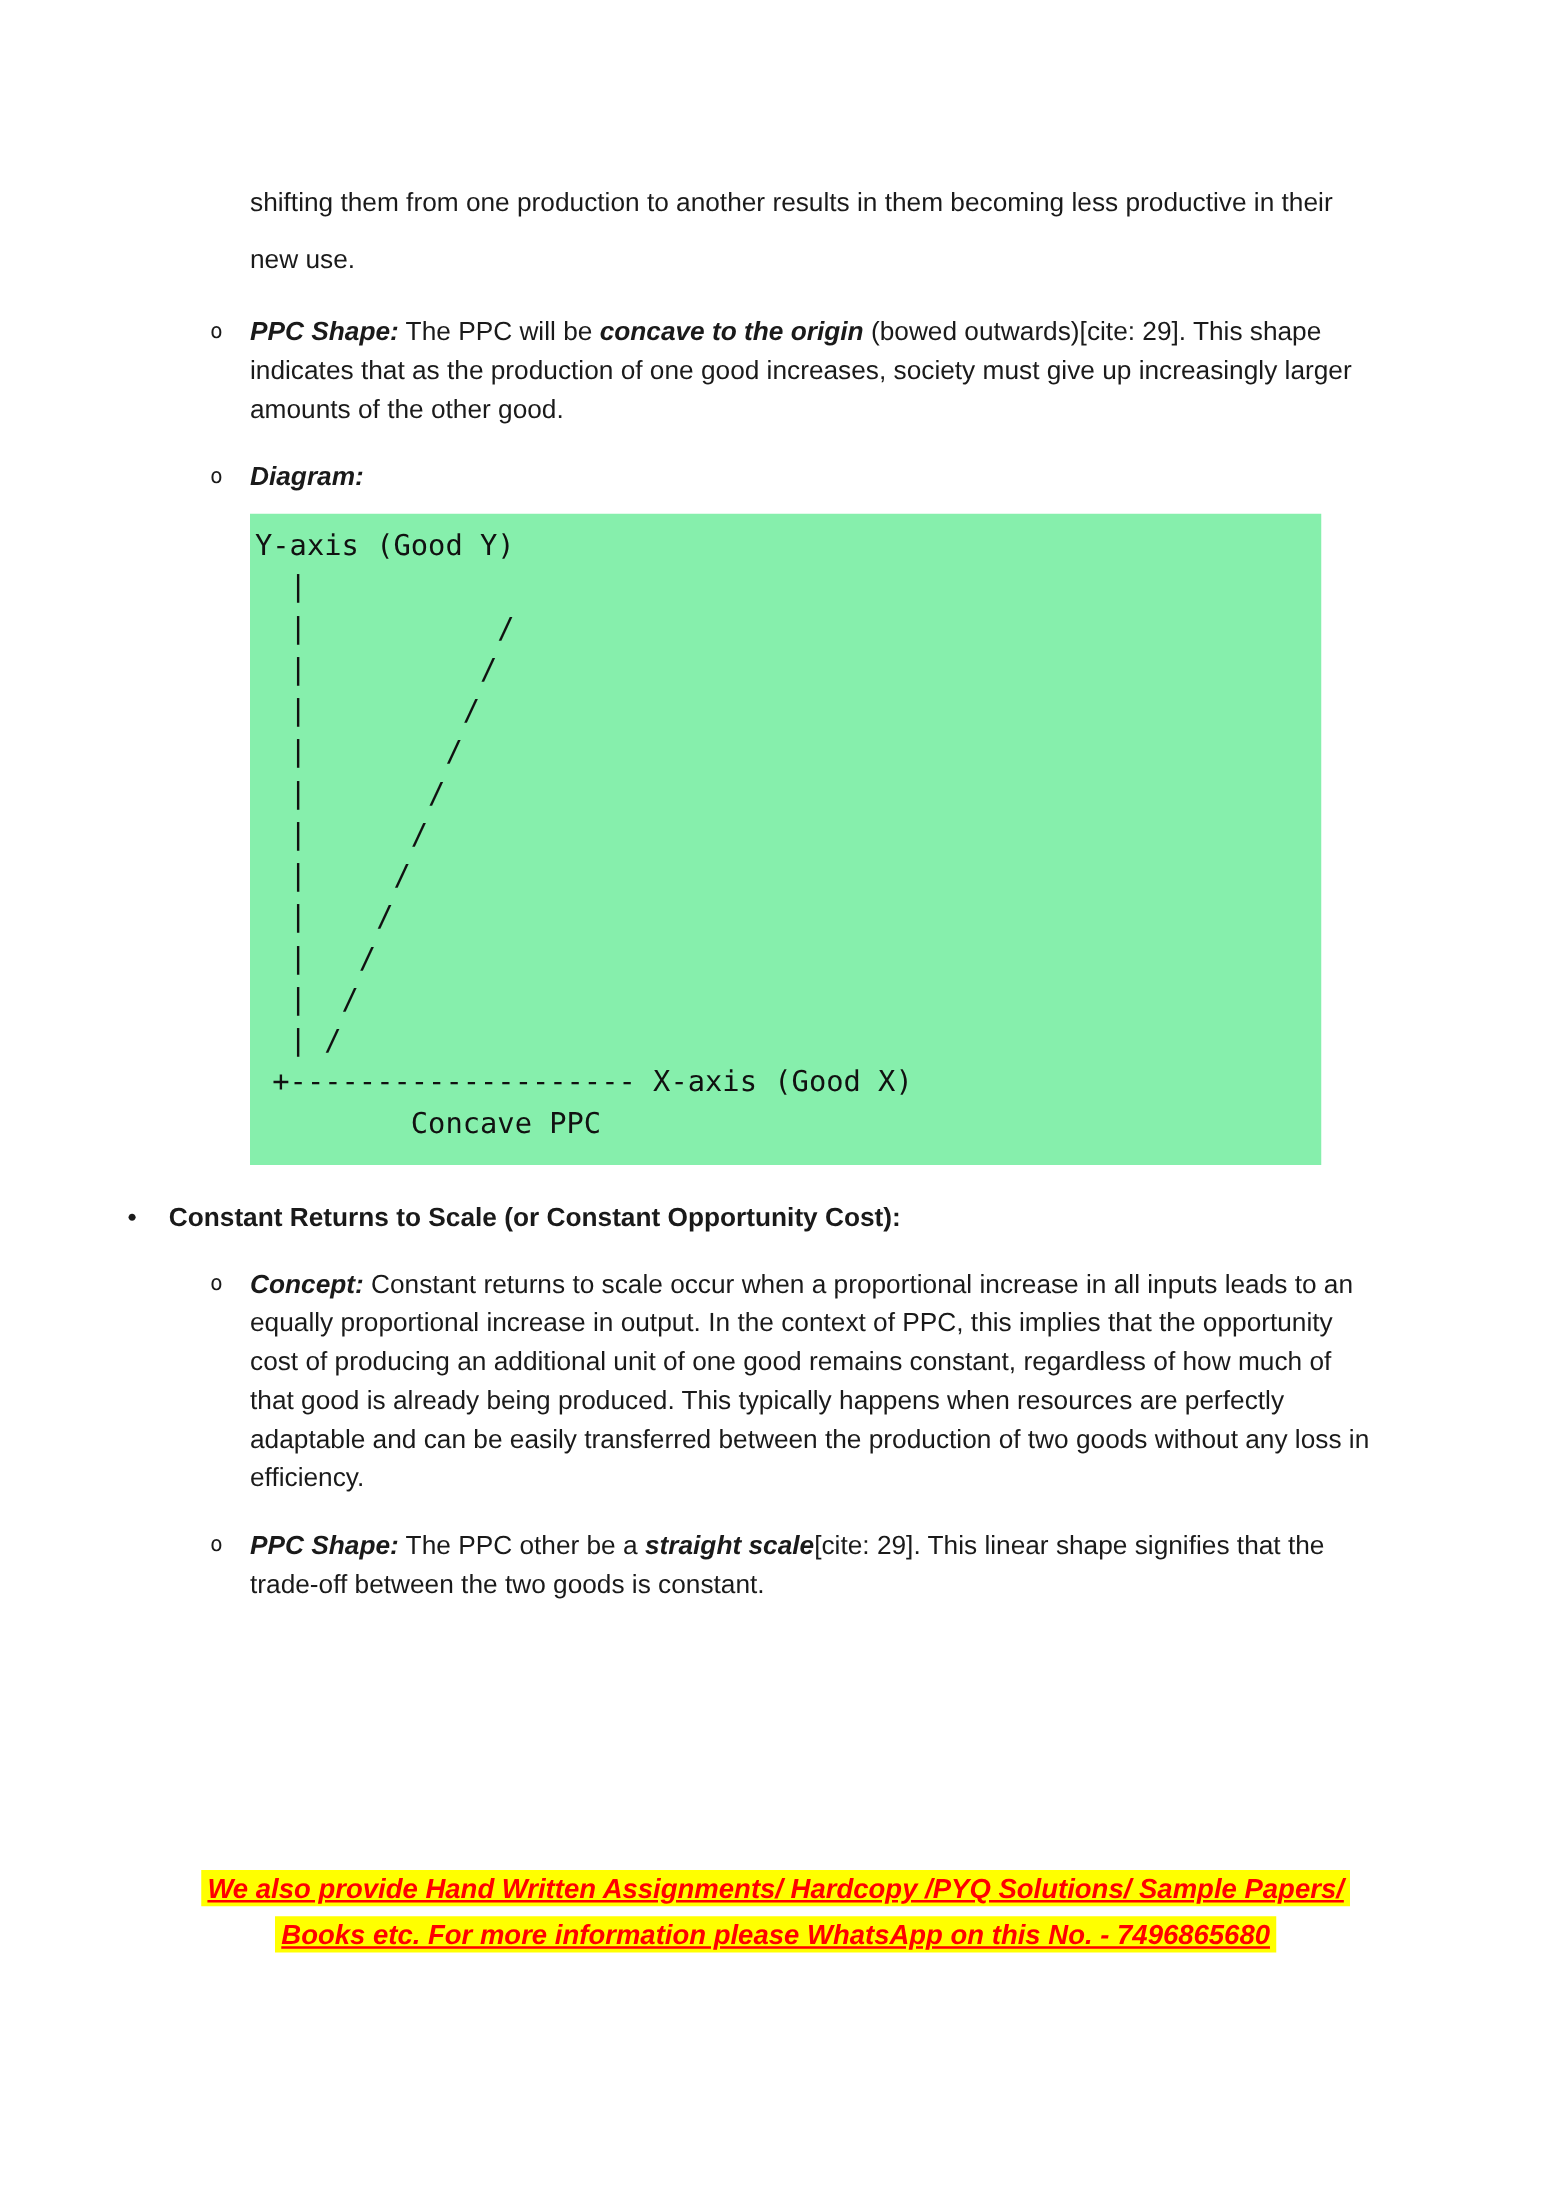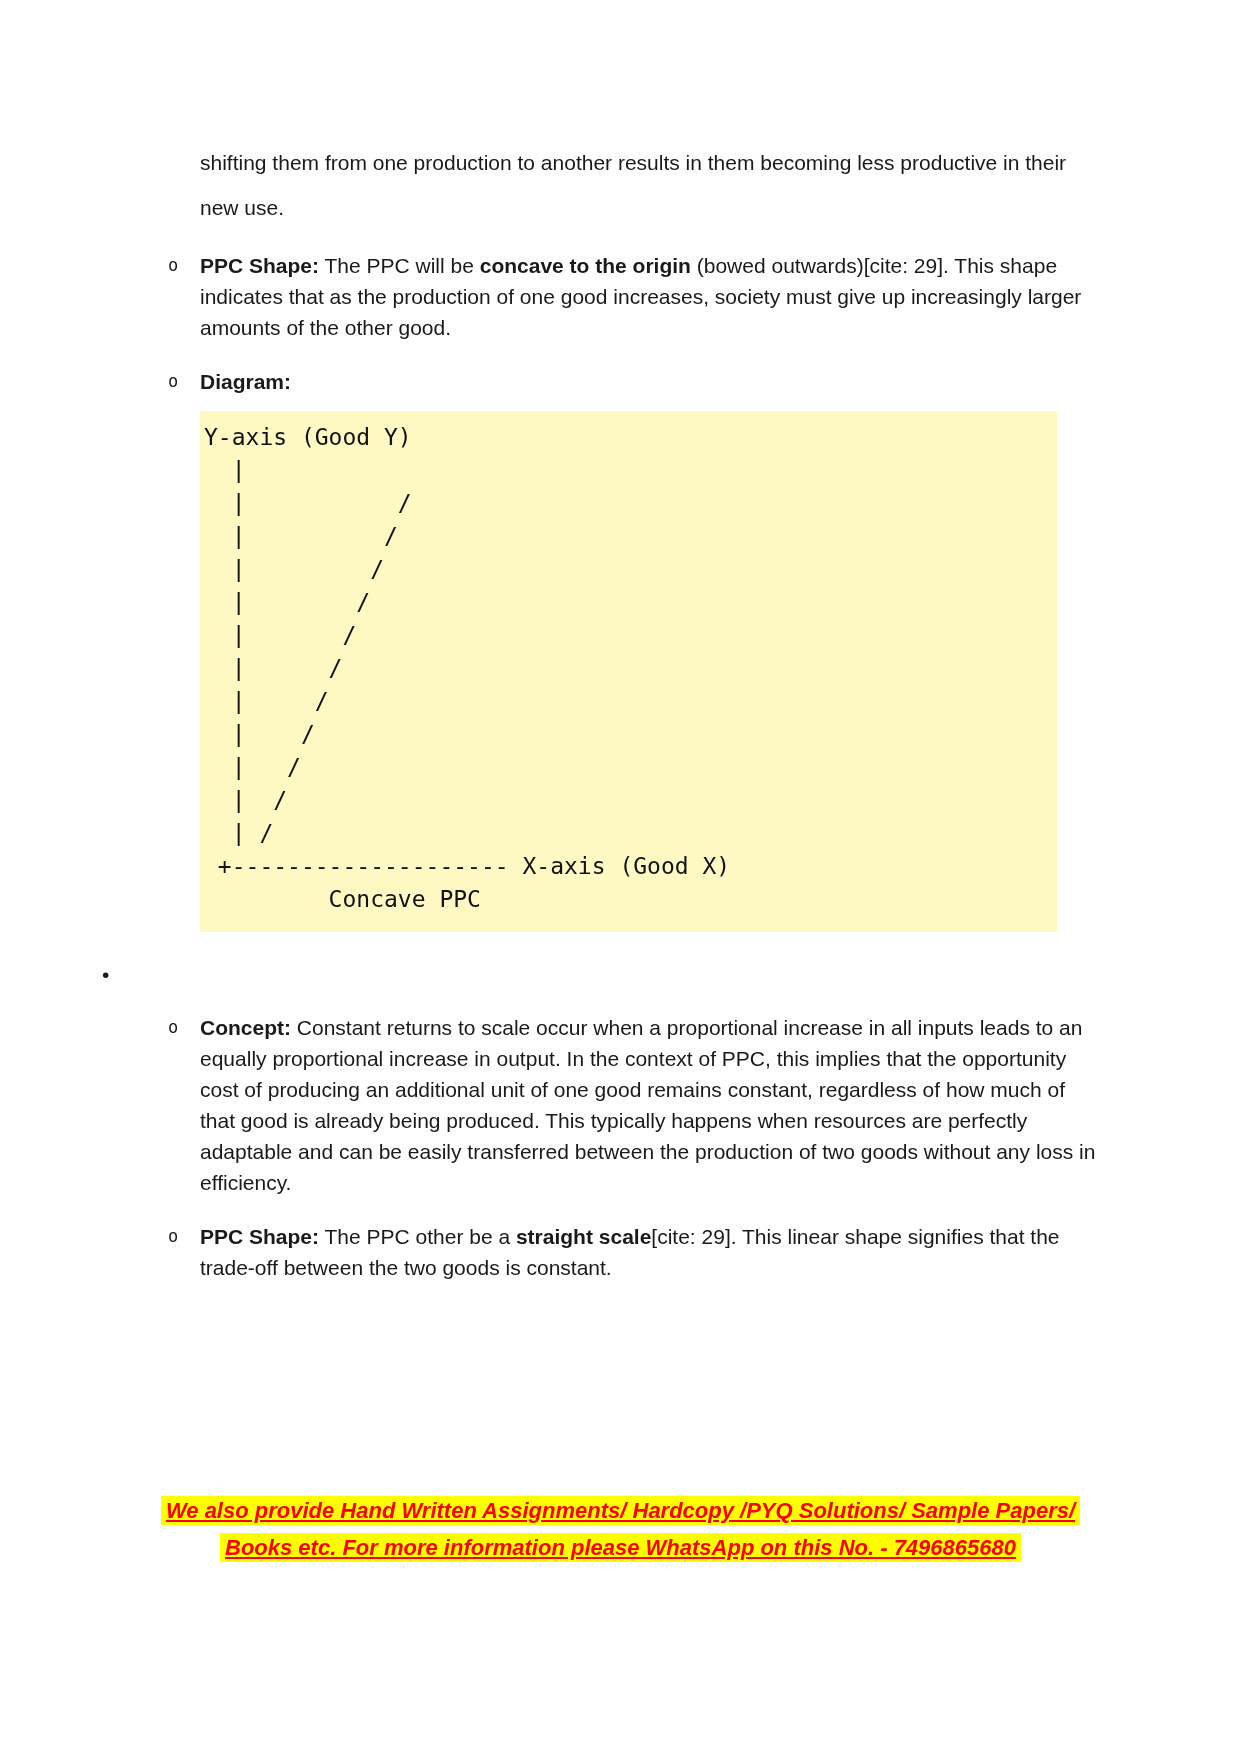--- a/index.html
+++ b/index.html
@@ -42,26 +42,26 @@
     color: #1a1a1a;
   }
   .li.main { padding-left: 102px; margin-bottom: 22px; }
   .li.main > .marker {
     flex: 0 0 33px;
     width: 33px;
     font-size: 21px;
     line-height: 31px;
   }
   .li.main .content { font-weight: bold; }
-  strong { font-weight: bold; }
+  strong { font-weight: bold; font-style: italic; }
   .diagram-label { margin-bottom: 14px; }
   pre.ascii-box {
     margin: 0 0 27px 200px;
     width: 857px;
-    background: #fef9c3;
+    background: #86efac;
     font-family: "DejaVu Sans Mono", "Liberation Mono", monospace;
     font-size: 23px;
     line-height: 33px;
     padding: 10px 10px 16px 4px;
     white-space: pre;
     color: #111111;
   }
   .caption { margin-bottom: 24px; }
   .footer {
     position: absolute;
@@ -112,20 +112,21 @@
   |    /
   |   /
   |  /
   | /
  +-------------------- X-axis (Good X)
          Concave PPC</pre>
 
 
   <div class="li main">
     <span class="marker">•</span>
+    <div class="content">Constant Returns to Scale (or Constant Opportunity Cost):</div>
   </div>
 
   <div class="li sub">
     <span class="marker">o</span>
     <div class="content"><strong>Concept:</strong><span> Constant returns to scale occur when a proportional increase in all inputs leads to an equally proportional increase in output. In the context of PPC, this implies that the opportunity cost of producing an additional unit of one good remains constant, regardless of how much of that good is already being produced. This typically happens when resources are perfectly adaptable and can be easily transferred between the production of two goods without any loss in efficiency.</span></div>
   </div>
 
   <div class="li sub">
     <span class="marker">o</span>
     <div class="content"><strong>PPC Shape:</strong><span> The PPC other be a </span><strong>straight scale</strong><span>[cite: 29]. This linear shape signifies that the trade-off between the two goods is constant.</span></div>

